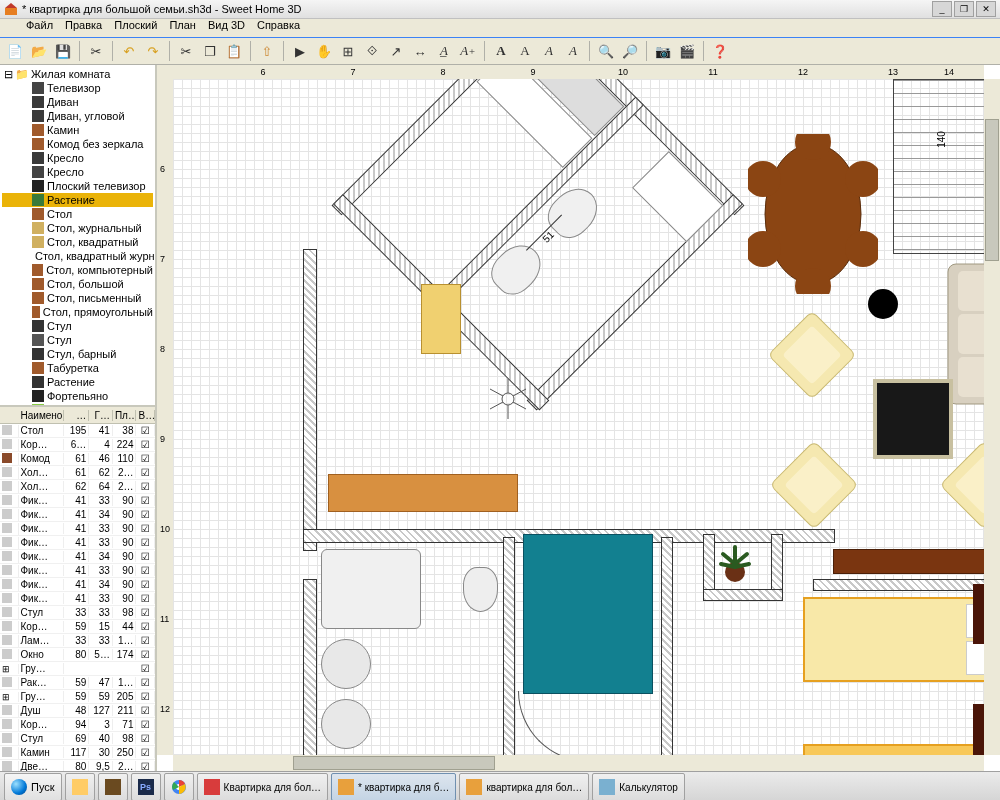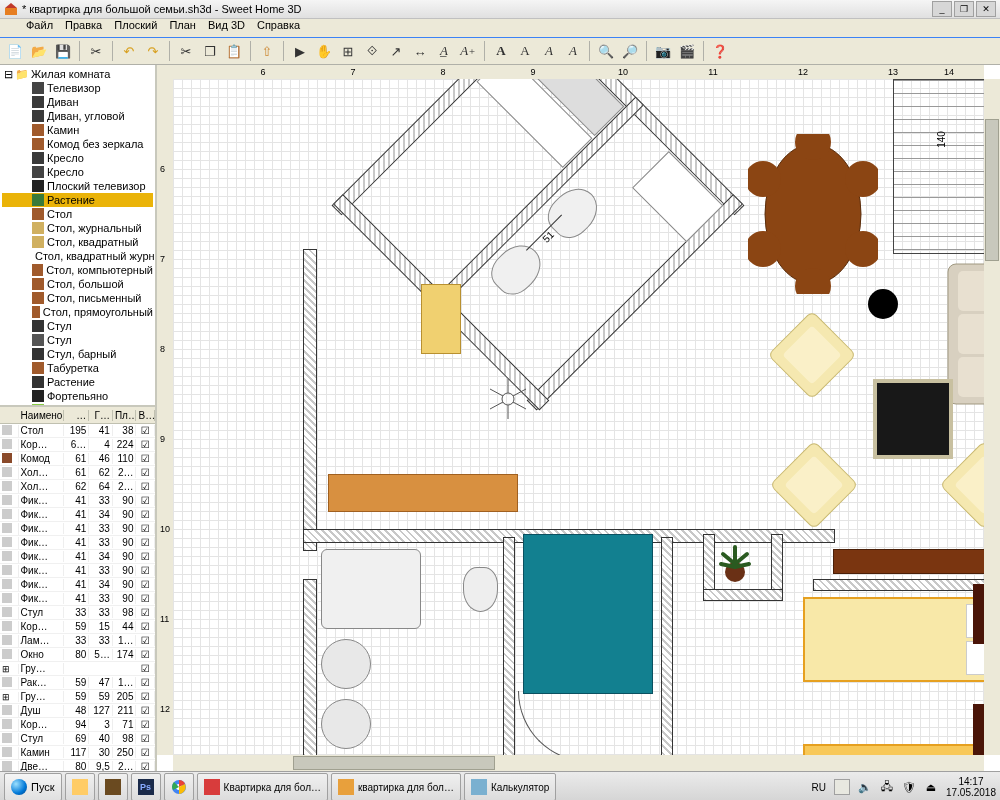--- a/index.html
+++ b/index.html
@@ -833,34 +833,26 @@
           <path d="M8 1 A7 7 0 0 1 14 5 L8 8 Z" fill="#ea4335"></path>
           <path d="M2 11 A7 7 0 0 1 3 3 L8 8 Z" fill="#34a853"></path>
           <path d="M14 5 A7 7 0 0 1 8 15 L8 8 Z" fill="#fbbc05"></path>
         </svg></span>
     </div>
   <div id="task-apps" style="display:flex;gap:3px;">
       <div class="task-btn">
         <span class="task-ico" style="background: rgb(216, 60, 60);"></span>
         <span>Квартирка для бол…</span>
       </div>
+      <div class="task-btn active">
+        <span class="task-ico" style="background: rgb(232, 160, 60);"></span>
+        <span>* квартирка для б…</span>
+      </div>
       <div class="task-btn">
         <span class="task-ico" style="background: rgb(232, 160, 60);"></span>
         <span>квартирка для бол…</span>
       </div>
       <div class="task-btn">
         <span class="task-ico" style="background: rgb(122, 176, 208);"></span>
         <span>Калькулятор</span>
       </div>
     </div>
-  <div class="tray">
-    <span>RU</span>
-    <span class="expand"></span>
-    <span class="ticon">🔈</span>
-    <span class="ticon">🖧</span>
-    <span class="ticon">🛡</span>
-    <span class="ticon">⏏</span>
-    <div class="clock">
-      <span>14:17</span>
-      <span>17.05.2018</span>
-    </div>
-  </div>
 </div>
 
 </body></html>

